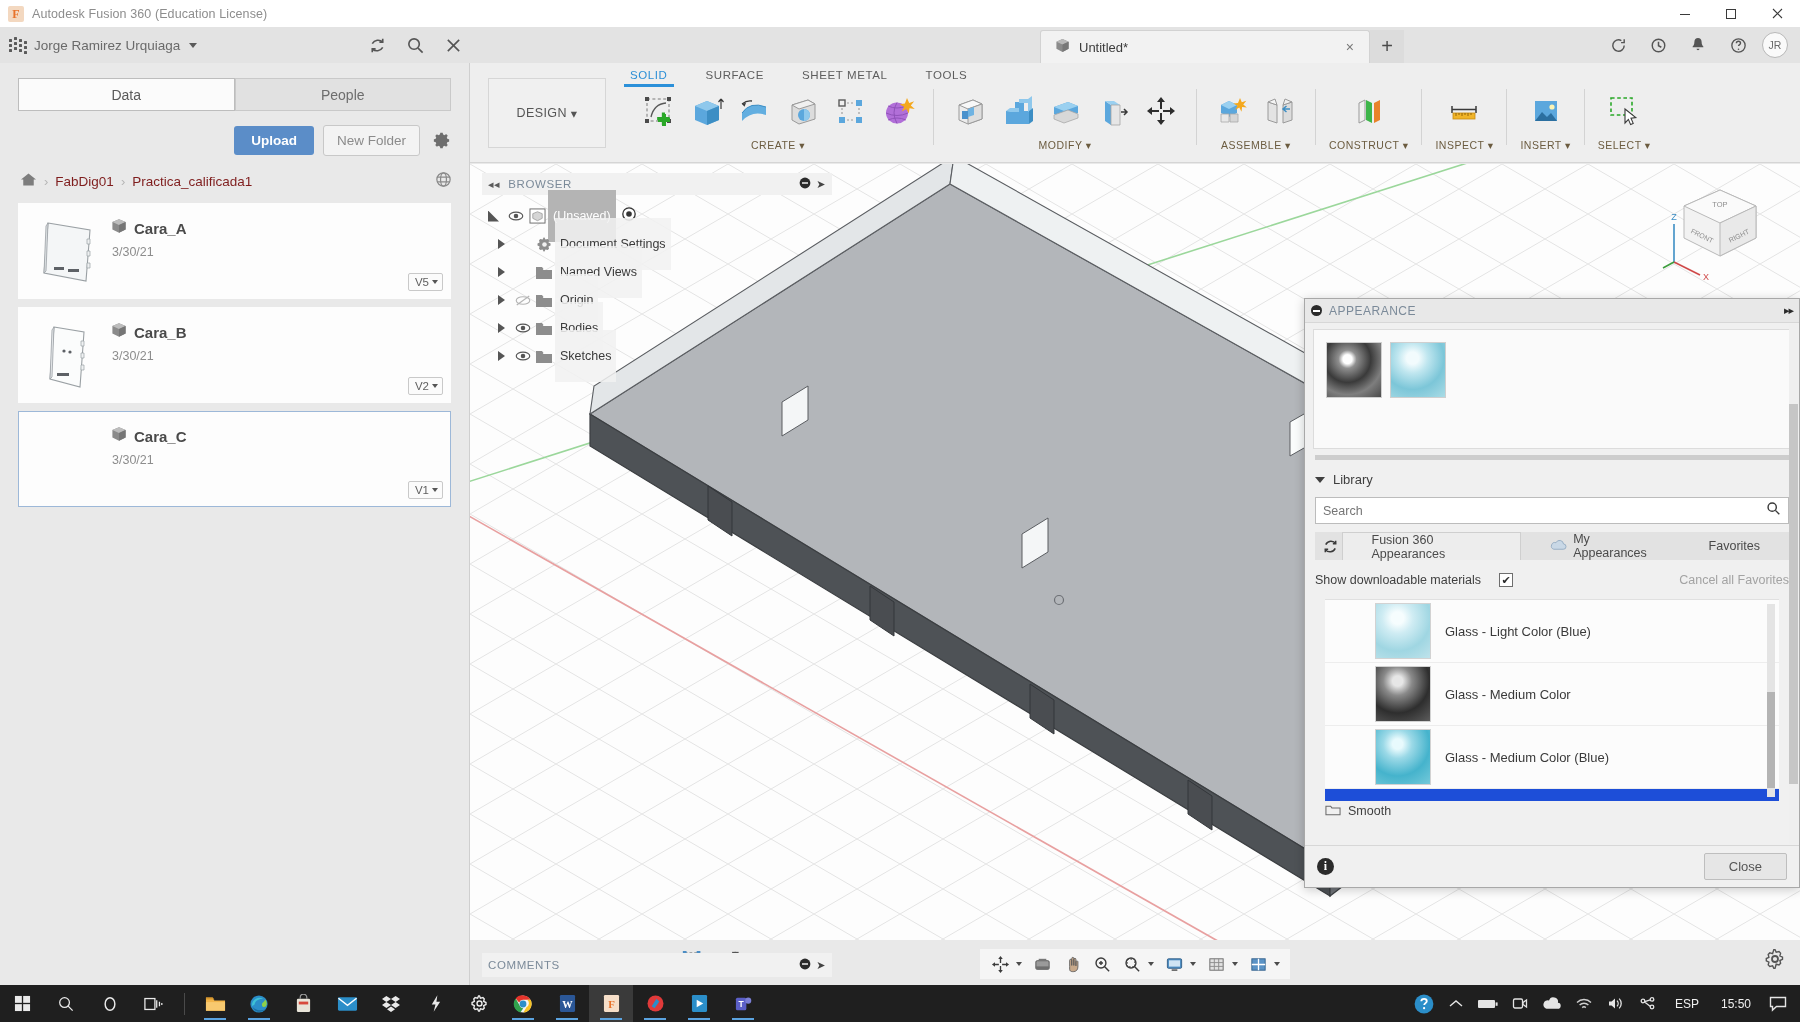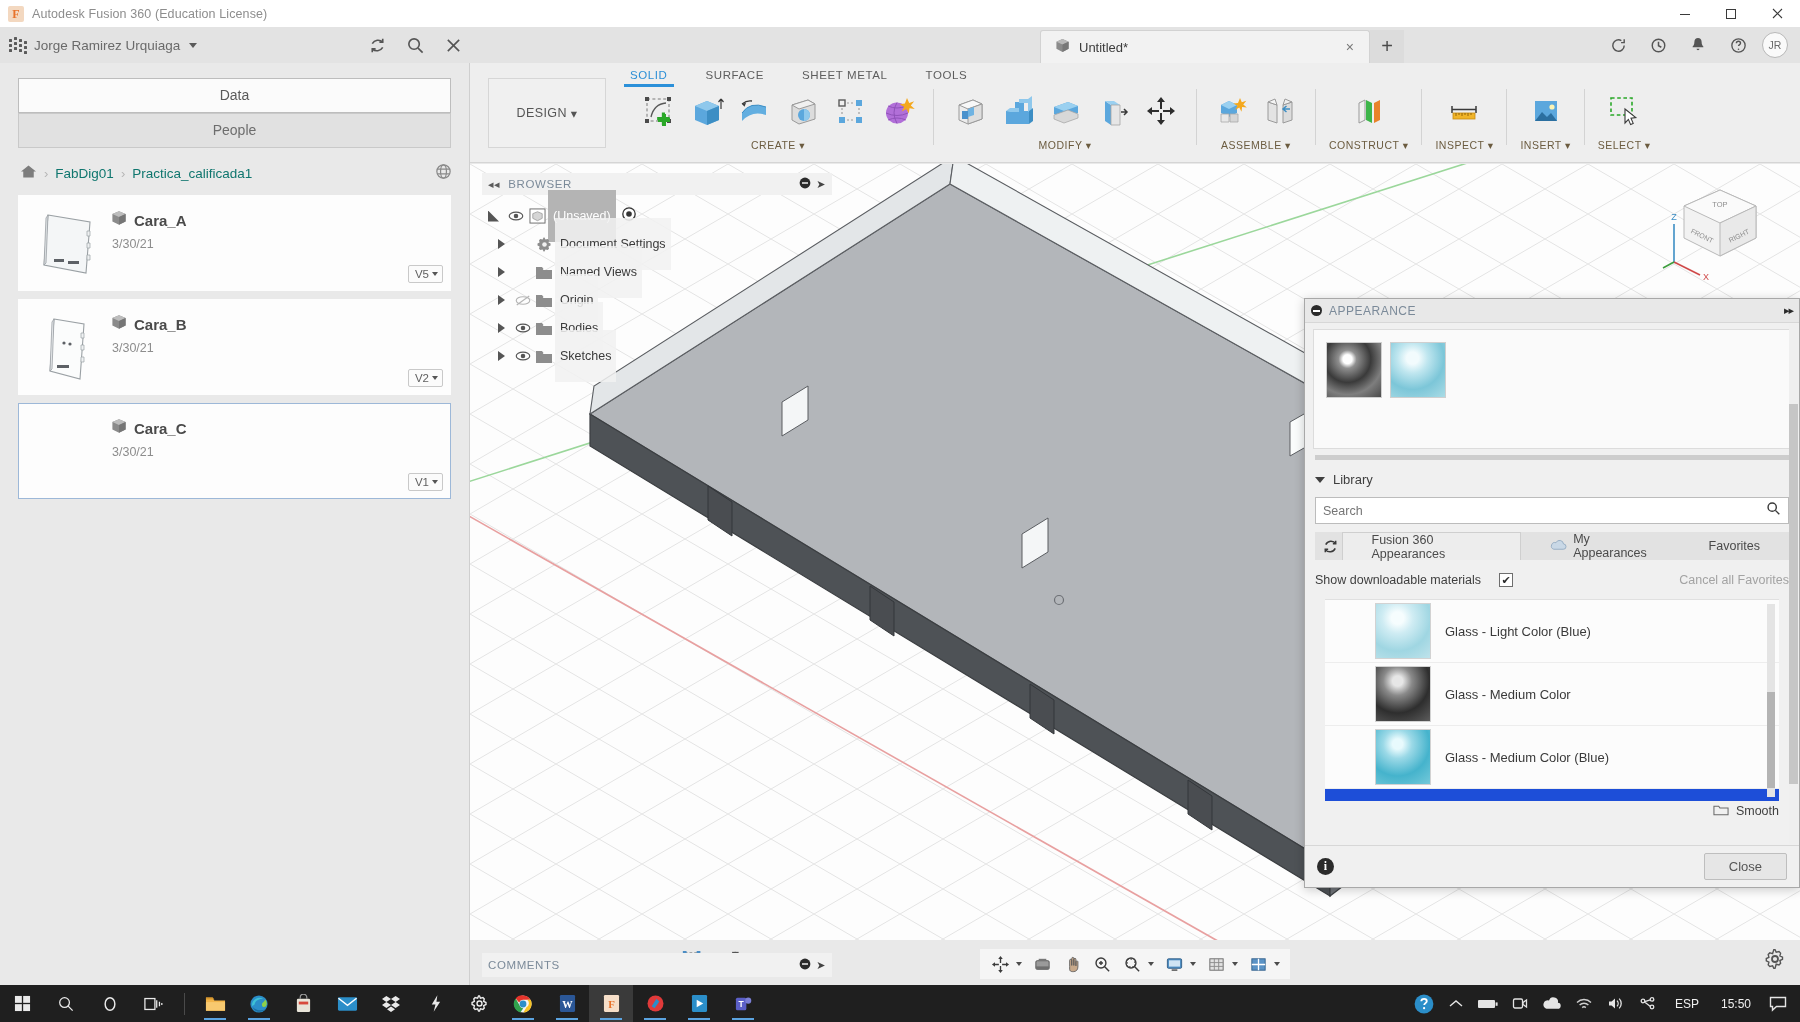--- a/index.html
+++ b/index.html
@@ -69,38 +69,38 @@
     width: 26px; height: 26px; border-radius: 50%; border: 1px solid #b8b8b8; background: #fafafa;
     display: flex; align-items: center; justify-content: center; font-size: 10.5px; color: #6a6a6a;
     margin: 0 8px 0 4px;
   }
 
   
   .datapanel {
     position: absolute; top: 63px; left: 0; width: 470px; height: 922px;
     background: #e9e9e9; border-right: 1px solid #cfcfcf;
   }
-  .dp-tabs { display: flex; margin: 15px 18px 0 18px; flex-direction: column; }
+  .dp-tabs { display: flex; margin: 15px 18px 0 18px; }
   .dp-tab {
     flex: 1; height: 33px; line-height: 33px; text-align: center;
     font-size: 14px; color: #6d6d6d; border: 1px solid #c9c9c9; background: #e1e1e1;
   }
   .dp-tab.active { background: #fbfbfb; color: #5a5a5a; border-color: #bdbdbd; }
   .dp-actions { display: flex; align-items: center; justify-content: flex-end; gap: 9px; margin: 14px 16px 0 0; }
   .btn-upload {
     background: #5b8dc8; color: #fff; font-size: 13.5px; font-weight: bold;
     padding: 7px 17px; border-radius: 3px;
   }
   .btn-newfolder {
     background: #f3f3f3; color: #8b8b8b; font-size: 13.5px;
     padding: 7px 13px; border: 1px solid #c8c8c8; border-radius: 3px;
   }
   .gear-btn { width: 24px; height: 24px; display: flex; align-items: center; justify-content: center; color: #6e6e6e; }
   .crumbs { display: flex; align-items: center; gap: 7px; padding: 14px 16px 10px 20px; }
-  .crumb { font-size: 13.5px; color: #0f766e; }
+  .crumb { font-size: 13.5px; color: #7f1d1d; }
   .crumb-sep { color: #b6b6b6; font-size: 13px; }
   .crumb-globe { margin-left: auto; color: #8a8a8a; }
 
   .filelist { padding: 0 18px; }
   .filerow {
     display: flex; align-items: flex-start; background: #fdfdfd;
     height: 96px; margin-bottom: 8px; position: relative; border: 1px solid transparent;
   }
   .filerow.selected { border: 1px solid #9db8d8; }
   .thumb { width: 92px; height: 96px; display: flex; align-items: center; justify-content: center; }
@@ -269,21 +269,21 @@
     background: radial-gradient(circle at 40% 26%, #e6e6e6 0 10%, #8a8a8a 28%, #2e2e2e 62%, #5c5c5c 100%);
   }
   .mt-med-blue {
     background: radial-gradient(circle at 40% 26%, #e8fafd 0 10%, #9bd9e7 28%, #45b3cc 62%, #74c9da 100%);
   }
   .matname { font-size: 13px; color: #3a3a3a; }
   .ad-sb { position: absolute; right: 4px; top: 4px; width: 8px; bottom: 4px; background: #e4e4e4; }
   .ad-sb i { position: absolute; left: 0; width: 8px; top: 88px; height: 96px; background: #b4b4b4; }
   .ad-smooth {
     margin: 2px 10px 0 10px; display: flex; align-items: center; gap: 7px;
-    font-size: 12.5px; color: #3f3f3f; justify-content: flex-end;
+    font-size: 12.5px; color: #3f3f3f;
   }
   .ad-foot {
     position: absolute; bottom: 0; left: 0; right: 0; height: 42px; background: #f0f0f0;
     border-top: 1px solid #d7d7d7; display: flex; align-items: center; padding: 0 12px;
   }
   .ad-info {
     width: 17px; height: 17px; border-radius: 50%; background: #2b2b2b; color: #fff;
     font-size: 12px; font-weight: bold; display: flex; align-items: center; justify-content: center;
     font-family: "Liberation Serif", serif;
   }
@@ -423,20 +423,30 @@
     </div>
     <div class="avatar">JR</div>
   </div>
 
   <div class="datapanel">
     <div class="dp-tabs">
       <div class="dp-tab active">Data</div>
       <div class="dp-tab">People</div>
     </div>
 
+    <div class="dp-actions">
+      <div class="btn-upload">Upload</div>
+      <div class="btn-newfolder">New Folder</div>
+      <div class="gear-btn">
+        <svg width="21" height="21" viewBox="0 0 22 22" fill="#6e6e6e">
+          <path d="M11 7.3a3.7 3.7 0 1 0 0 7.4 3.7 3.7 0 0 0 0-7.4zm0 5.7a2 2 0 1 1 0-4 2 2 0 0 1 0 4z"></path>
+          <path d="M19 9.6l-1.8-.3a6.4 6.4 0 0 0-.7-1.7l1.1-1.5-1.8-1.8-1.5 1.1a6.4 6.4 0 0 0-1.7-.7L12.3 3H9.7L9.4 4.8a6.4 6.4 0 0 0-1.7.7L6.2 4.4 4.4 6.2l1.1 1.5a6.4 6.4 0 0 0-.7 1.7L3 9.7v2.6l1.8.3c.15.6.4 1.17.7 1.7l-1.1 1.5 1.8 1.8 1.5-1.1c.53.3 1.1.55 1.7.7l.3 1.8h2.6l.3-1.8c.6-.15 1.17-.4 1.7-.7l1.5 1.1 1.8-1.8-1.1-1.5c.3-.53.55-1.1.7-1.7l1.8-.3V9.6z"></path>
+        </svg>
+      </div>
+    </div>
 
     <div class="crumbs">
       <span>
         <svg width="17" height="15" viewBox="0 0 18 16" fill="#7d7d7d">
           <path d="M9 1.5 L17 8 h-2.4v6.4H3.4V8H1z"></path>
         </svg>
       </span>
       <span class="crumb-sep">›</span>
       <span class="crumb">FabDig01</span>
       <span class="crumb-sep">›</span>

